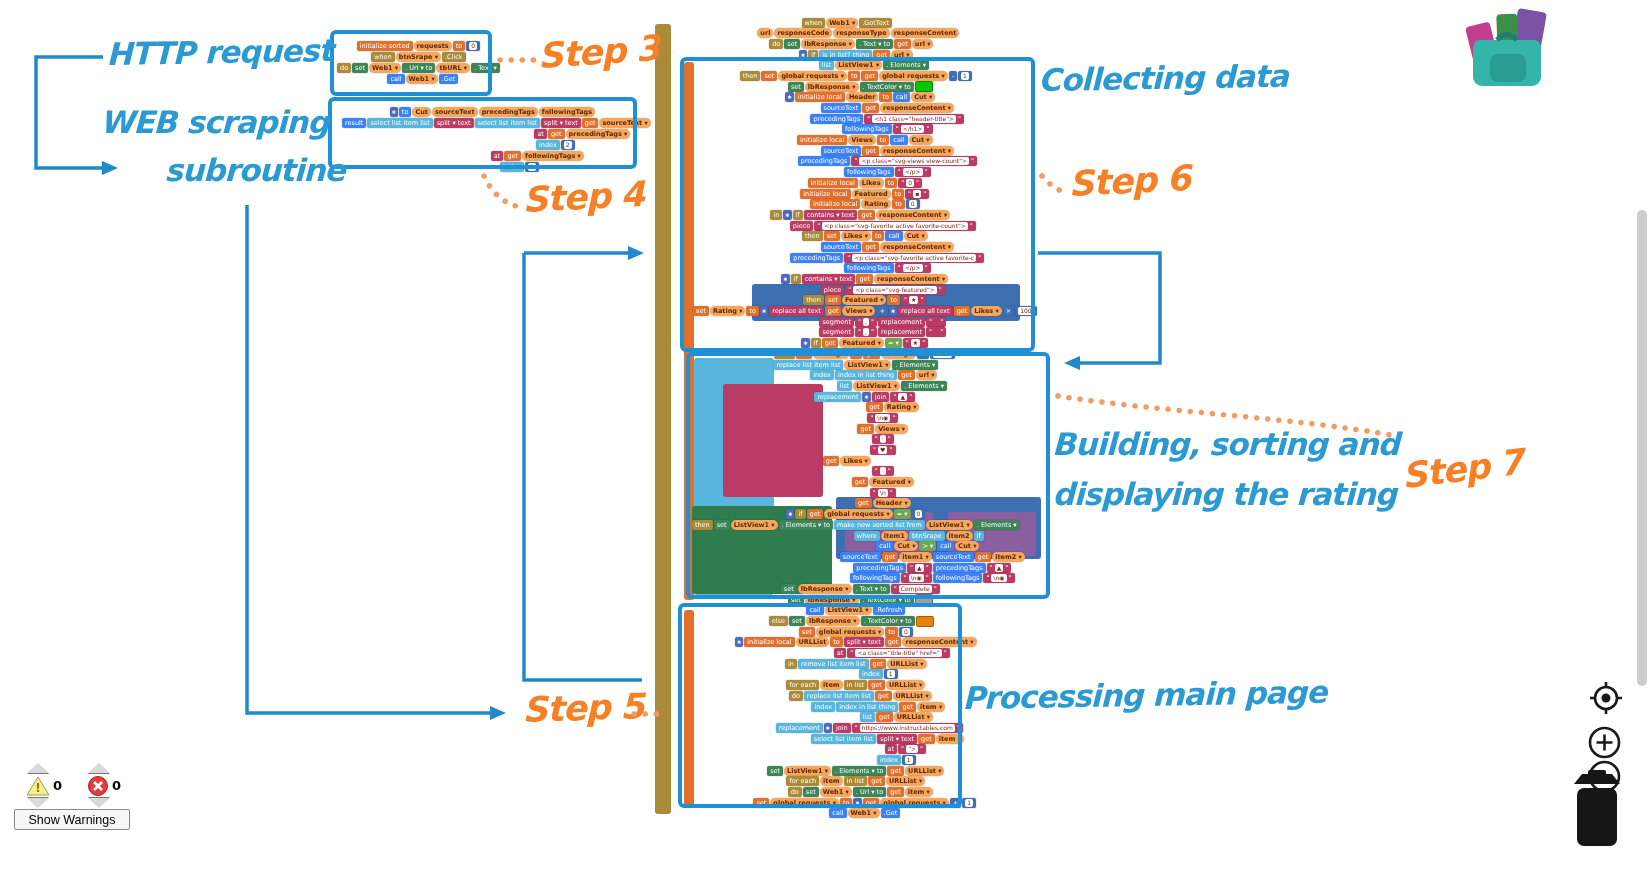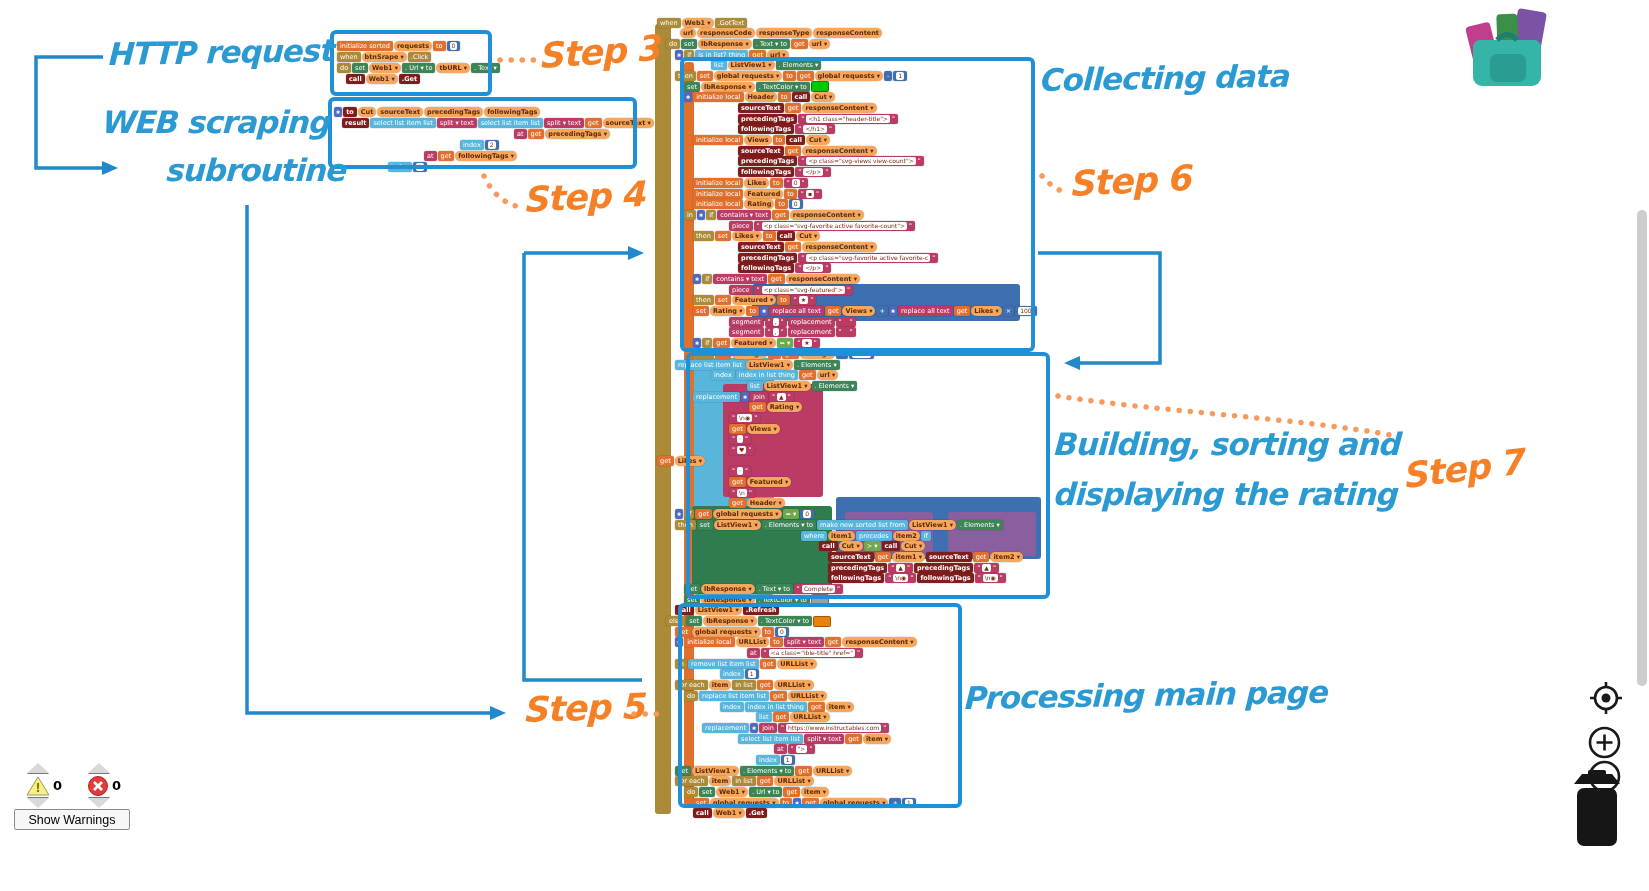--- a/index.html
+++ b/index.html
@@ -4,27 +4,27 @@
 <style>
   html,body{margin:0;padding:0;background:#fff;}
   #canvas{position:relative;width:1649px;height:891px;overflow:hidden;
           font-family:"DejaVu Sans",sans-serif;background:#fff;}
   
   .ann{position:absolute;font-family:"DejaVu Sans",sans-serif;font-style:italic;
        font-weight:700;white-space:nowrap;transform-origin:left top;letter-spacing:-1px;}
   .ann-blue{color:#2b9ad3;font-size:31px;}
   .ann-orange{color:#f58026;font-size:35px;}
   
-  .grp{position:absolute;}
+  .grp{position:absolute;text-align:center;}
   .bl{white-space:nowrap;}
   .ch{display:inline-block;font:6.5px/8px "DejaVu Sans",sans-serif;color:#fff;
       padding:1px 3px;border-radius:2px;margin-right:1px;vertical-align:middle;
       white-space:nowrap;box-shadow:0 0 0 0.5px rgba(0,0,0,.15);}
   .k-g{background:#ab8a38;} .k-o{background:#e1702d;} .k-c{background:#3d8557;}
-  .k-p{background:#7f1d1d;font-weight:bold;} .k-t{background:#ba3b63;} .k-l{background:#58b6dd;}
+  .k-p{background:#3b82f6;} .k-t{background:#ba3b63;} .k-l{background:#58b6dd;}
   .k-m{background:#3e6fb0;} .k-lg{background:#71a84f;}
   .k-f{background:#f4a75d;color:#5e2803;border-radius:5px;font-weight:700;}
   .k-mt{background:#5069c0;font-size:5px;padding:1px 2px;}
   .sv{background:#fff;color:#7a2a10;padding:0 2px;border-radius:2px;font-size:6px;display:inline-block;}
   .swatch{display:inline-block;width:16px;height:9px;border-radius:2px;vertical-align:middle;
           border:1px solid rgba(0,0,0,.3);margin-right:1px;}
   .frame{position:absolute;border:4px solid #1f8fd6;border-radius:6px;}
   .panel{position:absolute;border-radius:3px;}
   
   #showWarnBtn{position:absolute;left:14px;top:809px;width:116px;height:21px;
@@ -114,21 +114,21 @@
         <div class="bl" style="height: 10.7px; margin-left: 72px;"><span class="ch k-o">get</span><span class="ch k-f">Views ▾</span></div>
         <div class="bl" style="height: 10.7px; margin-left: 72px;"><span class="ch k-t">" <span class="sv">·</span> "</span></div>
         <div class="bl" style="height: 10.7px; margin-left: 72px;"><span class="ch k-t">" <span class="sv">♥</span> "</span></div>
         <div class="bl" style="height: 10.7px; "><span class="ch k-o">get</span><span class="ch k-f">Likes ▾</span></div>
         <div class="bl" style="height: 10.7px; margin-left: 72px;"><span class="ch k-t">" <span class="sv">·</span> "</span></div>
         <div class="bl" style="height: 10.7px; margin-left: 72px;"><span class="ch k-o">get</span><span class="ch k-f">Featured ▾</span></div>
         <div class="bl" style="height: 10.7px; margin-left: 72px;"><span class="ch k-t">" <span class="sv">\n</span> "</span></div>
         <div class="bl" style="height: 10.7px; margin-left: 72px;"><span class="ch k-o">get</span><span class="ch k-f">Header ▾</span></div>
         <div class="bl" style="height: 10.7px; margin-left: 18px;"><span class="ch k-mt">✱</span><span class="ch k-g">if</span><span class="ch k-o">get</span><span class="ch k-f">global requests ▾</span><span class="ch k-lg">= ▾</span><span class="ch k-m"><span class="sv">0</span></span></div>
         <div class="bl" style="height: 10.7px; margin-left: 18px;"><span class="ch k-g">then</span><span class="ch k-c">set</span><span class="ch k-f">ListView1 ▾</span><span class="ch k-c">. Elements ▾  to</span><span class="ch k-l">make new sorted list from</span><span class="ch k-f">ListView1 ▾</span><span class="ch k-c">. Elements ▾</span></div>
-        <div class="bl" style="height: 10.7px; margin-left: 144px;"><span class="ch k-l">where</span><span class="ch k-f">item1</span><span class="ch k-l">precedes</span><span class="ch k-f">item2</span><span class="ch k-l">if</span></div>
+        <div class="bl" style="height: 10.7px; margin-left: 144px;"><span class="ch k-l">where</span><span class="ch k-f">item1</span><span class="ch k-l">btnSrape</span><span class="ch k-f">item2</span><span class="ch k-l">if</span></div>
         <div class="bl" style="height: 10.7px; margin-left: 162px;"><span class="ch k-p">call</span><span class="ch k-f">Cut ▾</span><span class="ch k-lg">&gt; ▾</span><span class="ch k-p">call</span><span class="ch k-f">Cut ▾</span></div>
         <div class="bl" style="height: 10.7px; margin-left: 171px;"><span class="ch k-p">sourceText</span><span class="ch k-o">get</span><span class="ch k-f">item1 ▾</span><span class="ch k-p">sourceText</span><span class="ch k-o">get</span><span class="ch k-f">item2 ▾</span></div>
         <div class="bl" style="height: 10.7px; margin-left: 171px;"><span class="ch k-p">precedingTags</span><span class="ch k-t">" <span class="sv">▲</span> "</span><span class="ch k-p">precedingTags</span><span class="ch k-t">" <span class="sv">▲</span> "</span></div>
         <div class="bl" style="height: 10.7px; margin-left: 171px;"><span class="ch k-p">followingTags</span><span class="ch k-t">" <span class="sv">\n◉</span> "</span><span class="ch k-p">followingTags</span><span class="ch k-t">" <span class="sv">\n◉</span> "</span></div>
         <div class="bl" style="height: 10.7px; margin-left: 27px;"><span class="ch k-c">set</span><span class="ch k-f">lbResponse ▾</span><span class="ch k-c">. Text ▾  to</span><span class="ch k-t">" <span class="sv">Complete</span> "</span></div>
         <div class="bl" style="height: 10.7px; margin-left: 27px;"><span class="ch k-c">set</span><span class="ch k-f">lbResponse ▾</span><span class="ch k-c">. TextColor ▾  to</span><span class="swatch" style="background: rgb(158, 158, 158);"></span></div>
         <div class="bl" style="height: 10.7px; margin-left: 18px;"><span class="ch k-p">call</span><span class="ch k-f">ListView1 ▾</span><span class="ch k-p">.Refresh</span></div>
         <div class="bl" style="height: 10.7px; margin-left: 9px;"><span class="ch k-g">else</span><span class="ch k-c">set</span><span class="ch k-f">lbResponse ▾</span><span class="ch k-c">. TextColor ▾  to</span><span class="swatch" style="background: rgb(232, 130, 12);"></span></div>
         <div class="bl" style="height: 10.7px; margin-left: 18px;"><span class="ch k-o">set</span><span class="ch k-f">global requests ▾</span><span class="ch k-o">to</span><span class="ch k-m"><span class="sv">0</span></span></div>
         <div class="bl" style="height: 10.7px; margin-left: 18px;"><span class="ch k-mt">✱</span><span class="ch k-o">initialize local</span><span class="ch k-f">URLList</span><span class="ch k-o">to</span><span class="ch k-t">split ▾  text</span><span class="ch k-o">get</span><span class="ch k-f">responseContent ▾</span></div>

